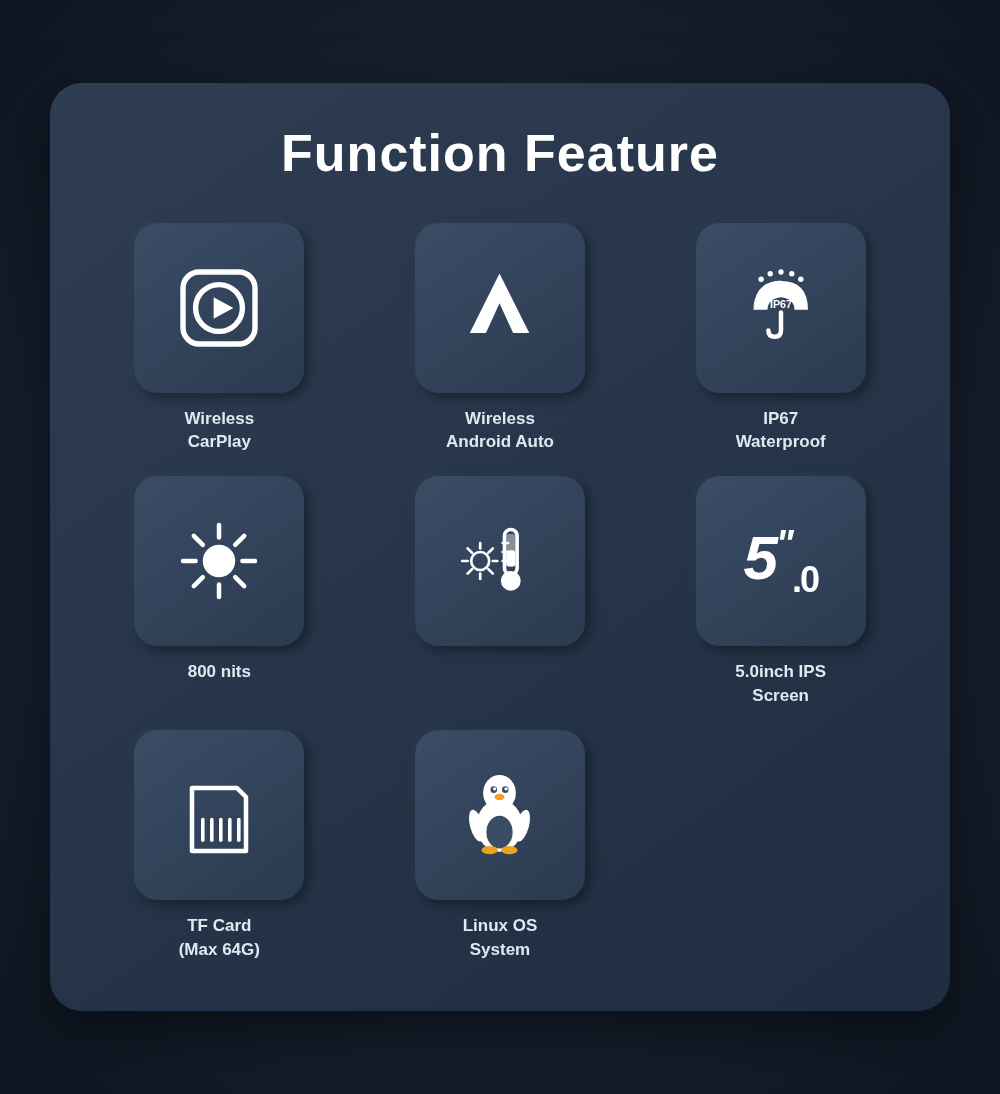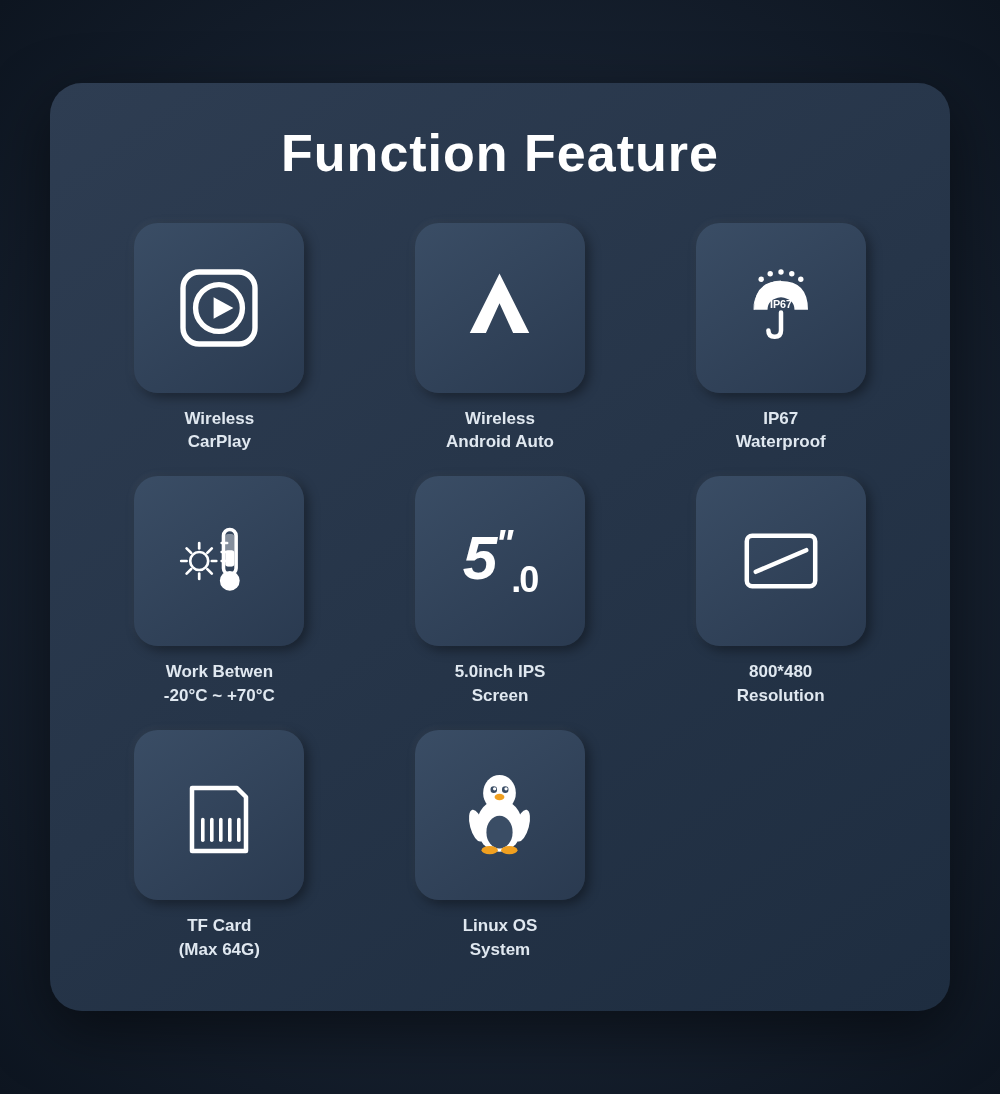--- a/index.html
+++ b/index.html
@@ -184,20 +184,38 @@
           <circle cx="50" cy="10" r="3" fill="white"></circle>
           <circle cx="62" cy="12" r="3" fill="white"></circle>
           <circle cx="72" cy="18" r="3" fill="white"></circle>
 
           <text x="50" y="50" text-anchor="middle" fill="white" font-size="12" font-weight="bold" dy="0">IP67</text>
         </svg>
       </div>
       <span class="feature-label">IP67<br>Waterproof</span>
     </div>
 
+    <div class="feature-item">
+      <div class="icon-box sun-icon">
+        <svg viewBox="0 0 100 100" width="90" height="90">
+
+          <circle cx="50" cy="50" r="18" fill="white"></circle>
+
+          <line x1="50" y1="10" x2="50" y2="24" stroke="white" stroke-width="5" stroke-linecap="round"></line>
+          <line x1="50" y1="76" x2="50" y2="90" stroke="white" stroke-width="5" stroke-linecap="round"></line>
+          <line x1="10" y1="50" x2="24" y2="50" stroke="white" stroke-width="5" stroke-linecap="round"></line>
+          <line x1="76" y1="50" x2="90" y2="50" stroke="white" stroke-width="5" stroke-linecap="round"></line>
+          <line x1="22" y1="22" x2="32" y2="32" stroke="white" stroke-width="5" stroke-linecap="round"></line>
+          <line x1="68" y1="68" x2="78" y2="78" stroke="white" stroke-width="5" stroke-linecap="round"></line>
+          <line x1="78" y1="22" x2="68" y2="32" stroke="white" stroke-width="5" stroke-linecap="round"></line>
+          <line x1="22" y1="78" x2="32" y2="68" stroke="white" stroke-width="5" stroke-linecap="round"></line>
+        </svg>
+      </div>
+      <span class="feature-label">800 nits</span>
+    </div>
 
     <div class="feature-item">
       <div class="icon-box temp-icon">
         <svg viewBox="0 0 100 100" width="90" height="90">
 
           <rect x="55" y="15" width="14" height="50" rx="7" fill="none" stroke="white" stroke-width="4"></rect>
           <rect x="57" y="20" width="10" height="36" rx="3" fill="white" opacity="0.4"></rect>
           <rect x="57" y="38" width="10" height="18" rx="3" fill="white"></rect>
           <circle cx="62" cy="72" r="11" fill="white"></circle>
           <line x1="59" y1="30" x2="53" y2="30" stroke="white" stroke-width="3" stroke-linecap="round"></line>
@@ -208,42 +226,30 @@
           <line x1="28" y1="30" x2="28" y2="36" stroke="white" stroke-width="3" stroke-linecap="round"></line>
           <line x1="28" y1="64" x2="28" y2="70" stroke="white" stroke-width="3" stroke-linecap="round"></line>
           <line x1="8" y1="50" x2="14" y2="50" stroke="white" stroke-width="3" stroke-linecap="round"></line>
           <line x1="42" y1="50" x2="47" y2="50" stroke="white" stroke-width="3" stroke-linecap="round"></line>
           <line x1="14" y1="36" x2="19" y2="41" stroke="white" stroke-width="3" stroke-linecap="round"></line>
           <line x1="37" y1="59" x2="42" y2="64" stroke="white" stroke-width="3" stroke-linecap="round"></line>
           <line x1="14" y1="64" x2="19" y2="59" stroke="white" stroke-width="3" stroke-linecap="round"></line>
           <line x1="37" y1="41" x2="42" y2="36" stroke="white" stroke-width="3" stroke-linecap="round"></line>
         </svg>
       </div>
-      <span class="feature-label">Work Betwen<br>-20°C ~ +70°C</span>
     </div>
 
 
     <div class="feature-item">
       <div class="icon-box">
         <span class="fiveinch-icon" style="font-size:62px; font-weight:900; font-style:italic; color:white; letter-spacing:-2px;">5<span style="font-size:38px; vertical-align:super; font-style:italic;">"</span><span style="font-size:36px; vertical-align:sub; font-style:normal; font-weight:600;">.0</span></span>
       </div>
       <span class="feature-label">5.0inch IPS<br>Screen</span>
     </div>
 
-    <div class="feature-item">
-      <div class="icon-box resolution-icon">
-        <svg viewBox="0 0 100 100" width="90" height="90">
-
-          <rect x="12" y="22" width="76" height="56" rx="6" fill="none" stroke="white" stroke-width="5"></rect>
-
-          <line x1="22" y1="62" x2="78" y2="38" stroke="white" stroke-width="5" stroke-linecap="round"></line>
-        </svg>
-      </div>
-      <span class="feature-label">800*480<br>Resolution</span>
-    </div>
 
     <div class="feature-item">
       <div class="icon-box tfcard-icon">
         <svg viewBox="0 0 80 100" width="72" height="90">
 
           <path d="M10,20 L10,90 L70,90 L70,30 L60,20 Z" fill="none" stroke="white" stroke-width="5" stroke-linejoin="round"></path>
 
           <line x1="22" y1="55" x2="22" y2="78" stroke="white" stroke-width="4" stroke-linecap="round"></line>
           <line x1="32" y1="55" x2="32" y2="78" stroke="white" stroke-width="4" stroke-linecap="round"></line>
           <line x1="42" y1="55" x2="42" y2="78" stroke="white" stroke-width="4" stroke-linecap="round"></line>

